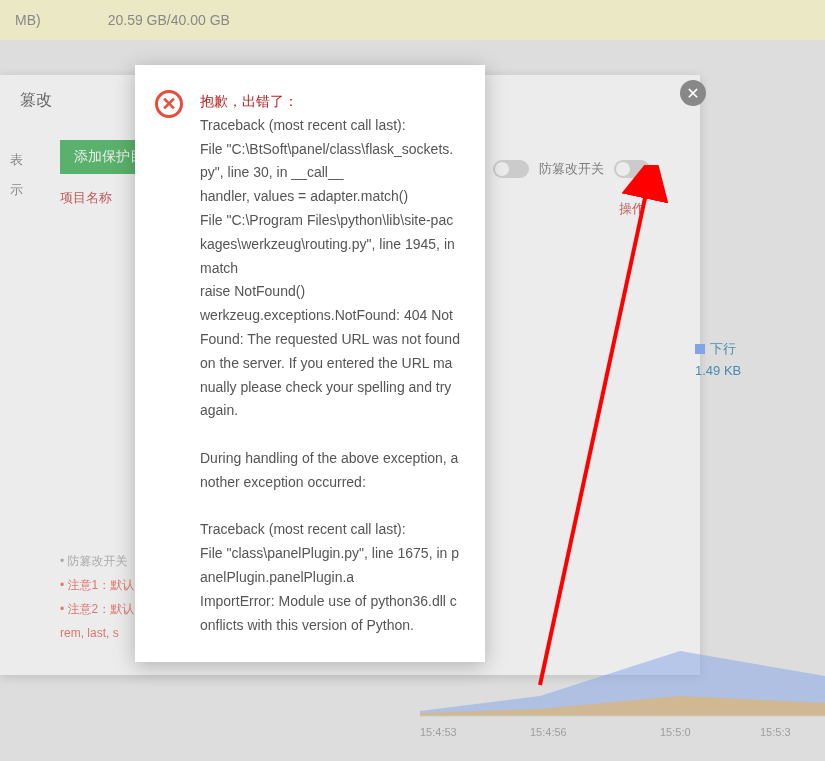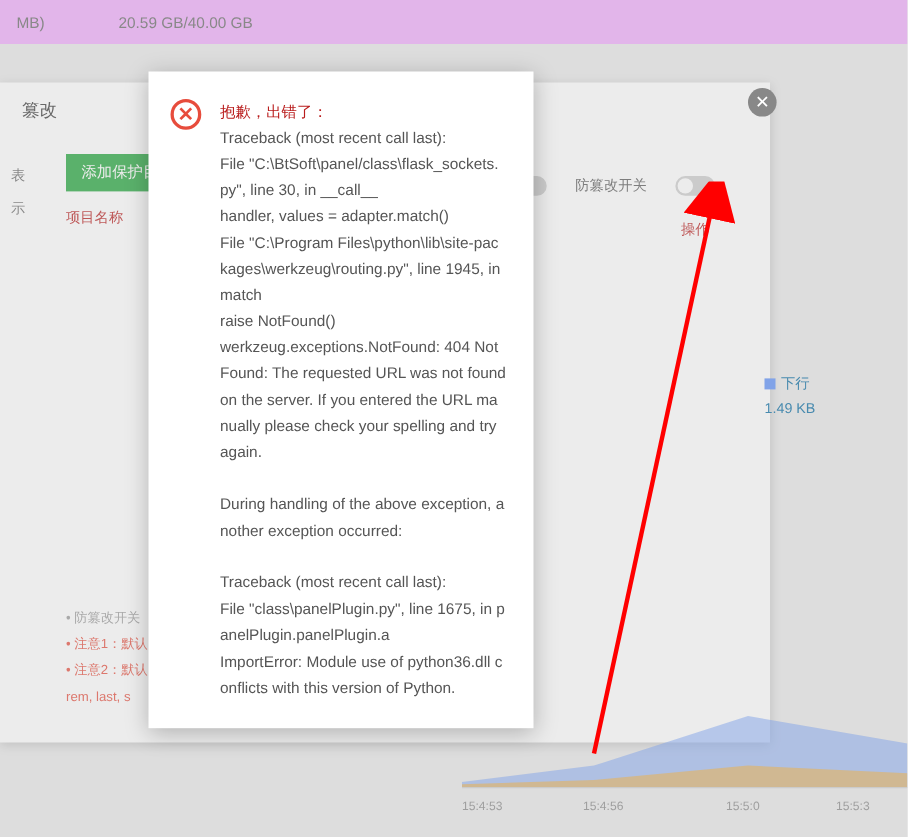--- a/index.html
+++ b/index.html
@@ -9,21 +9,21 @@
       width: 825px;
       height: 761px;
       position: relative;
       overflow: hidden;
       font-size: 14px;
     }
     .bg-top {
       position: absolute;
       top: 0; left: 0; right: 0;
       height: 40px;
-      background: #f0abfc;
+      background: #fef9c3;
       display: flex;
       align-items: center;
       padding: 0 15px;
       color: #666;
     }
     .bg-top .disk-usage {
       margin-left: 67px;
     }
     .panel-bg {
       position: absolute;
@@ -64,21 +64,21 @@
       font-size: 14px;
       cursor: pointer;
       display: inline-block;
     }
     .toggle-row {
       position: absolute;
       right: 30px;
       top: 20px;
       display: flex;
       align-items: center;
-      gap: 26px;
+      gap: 10px;
     }
     .toggle-label { color: #555; font-size: 13px; }
     .toggle {
       width: 36px;
       height: 18px;
       background: #ccc;
       border-radius: 9px;
       position: relative;
       cursor: pointer;
     }

